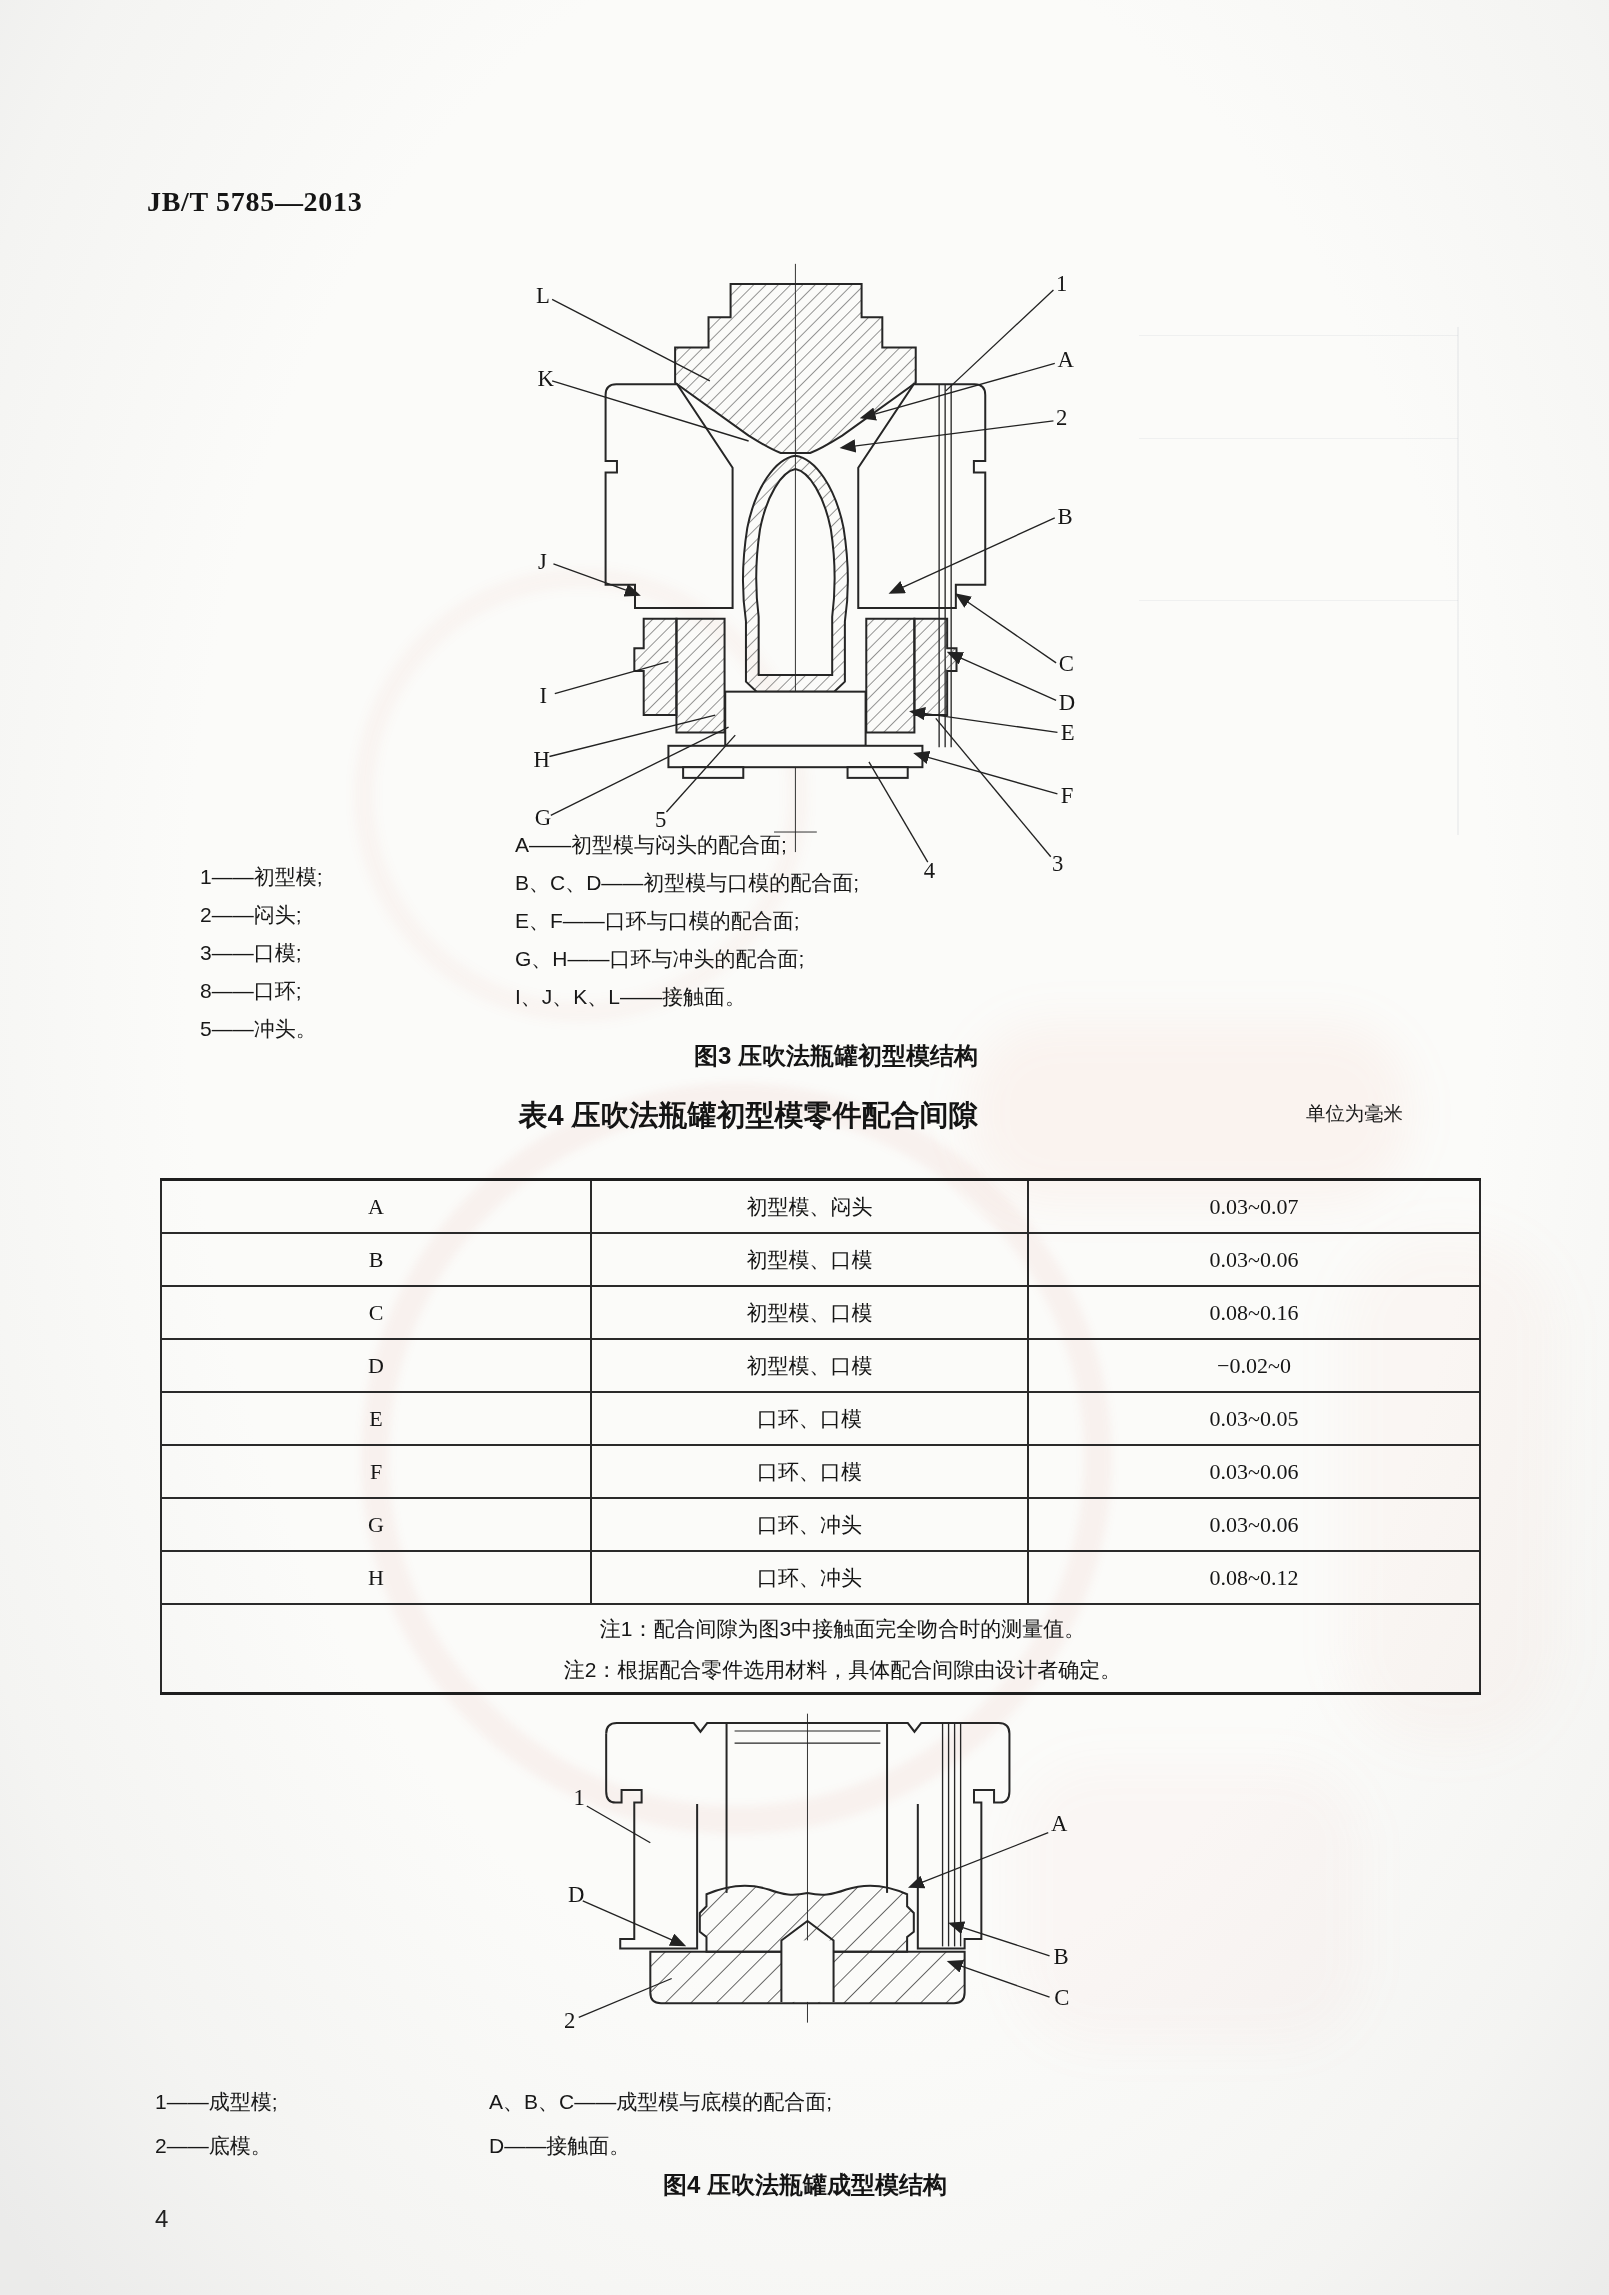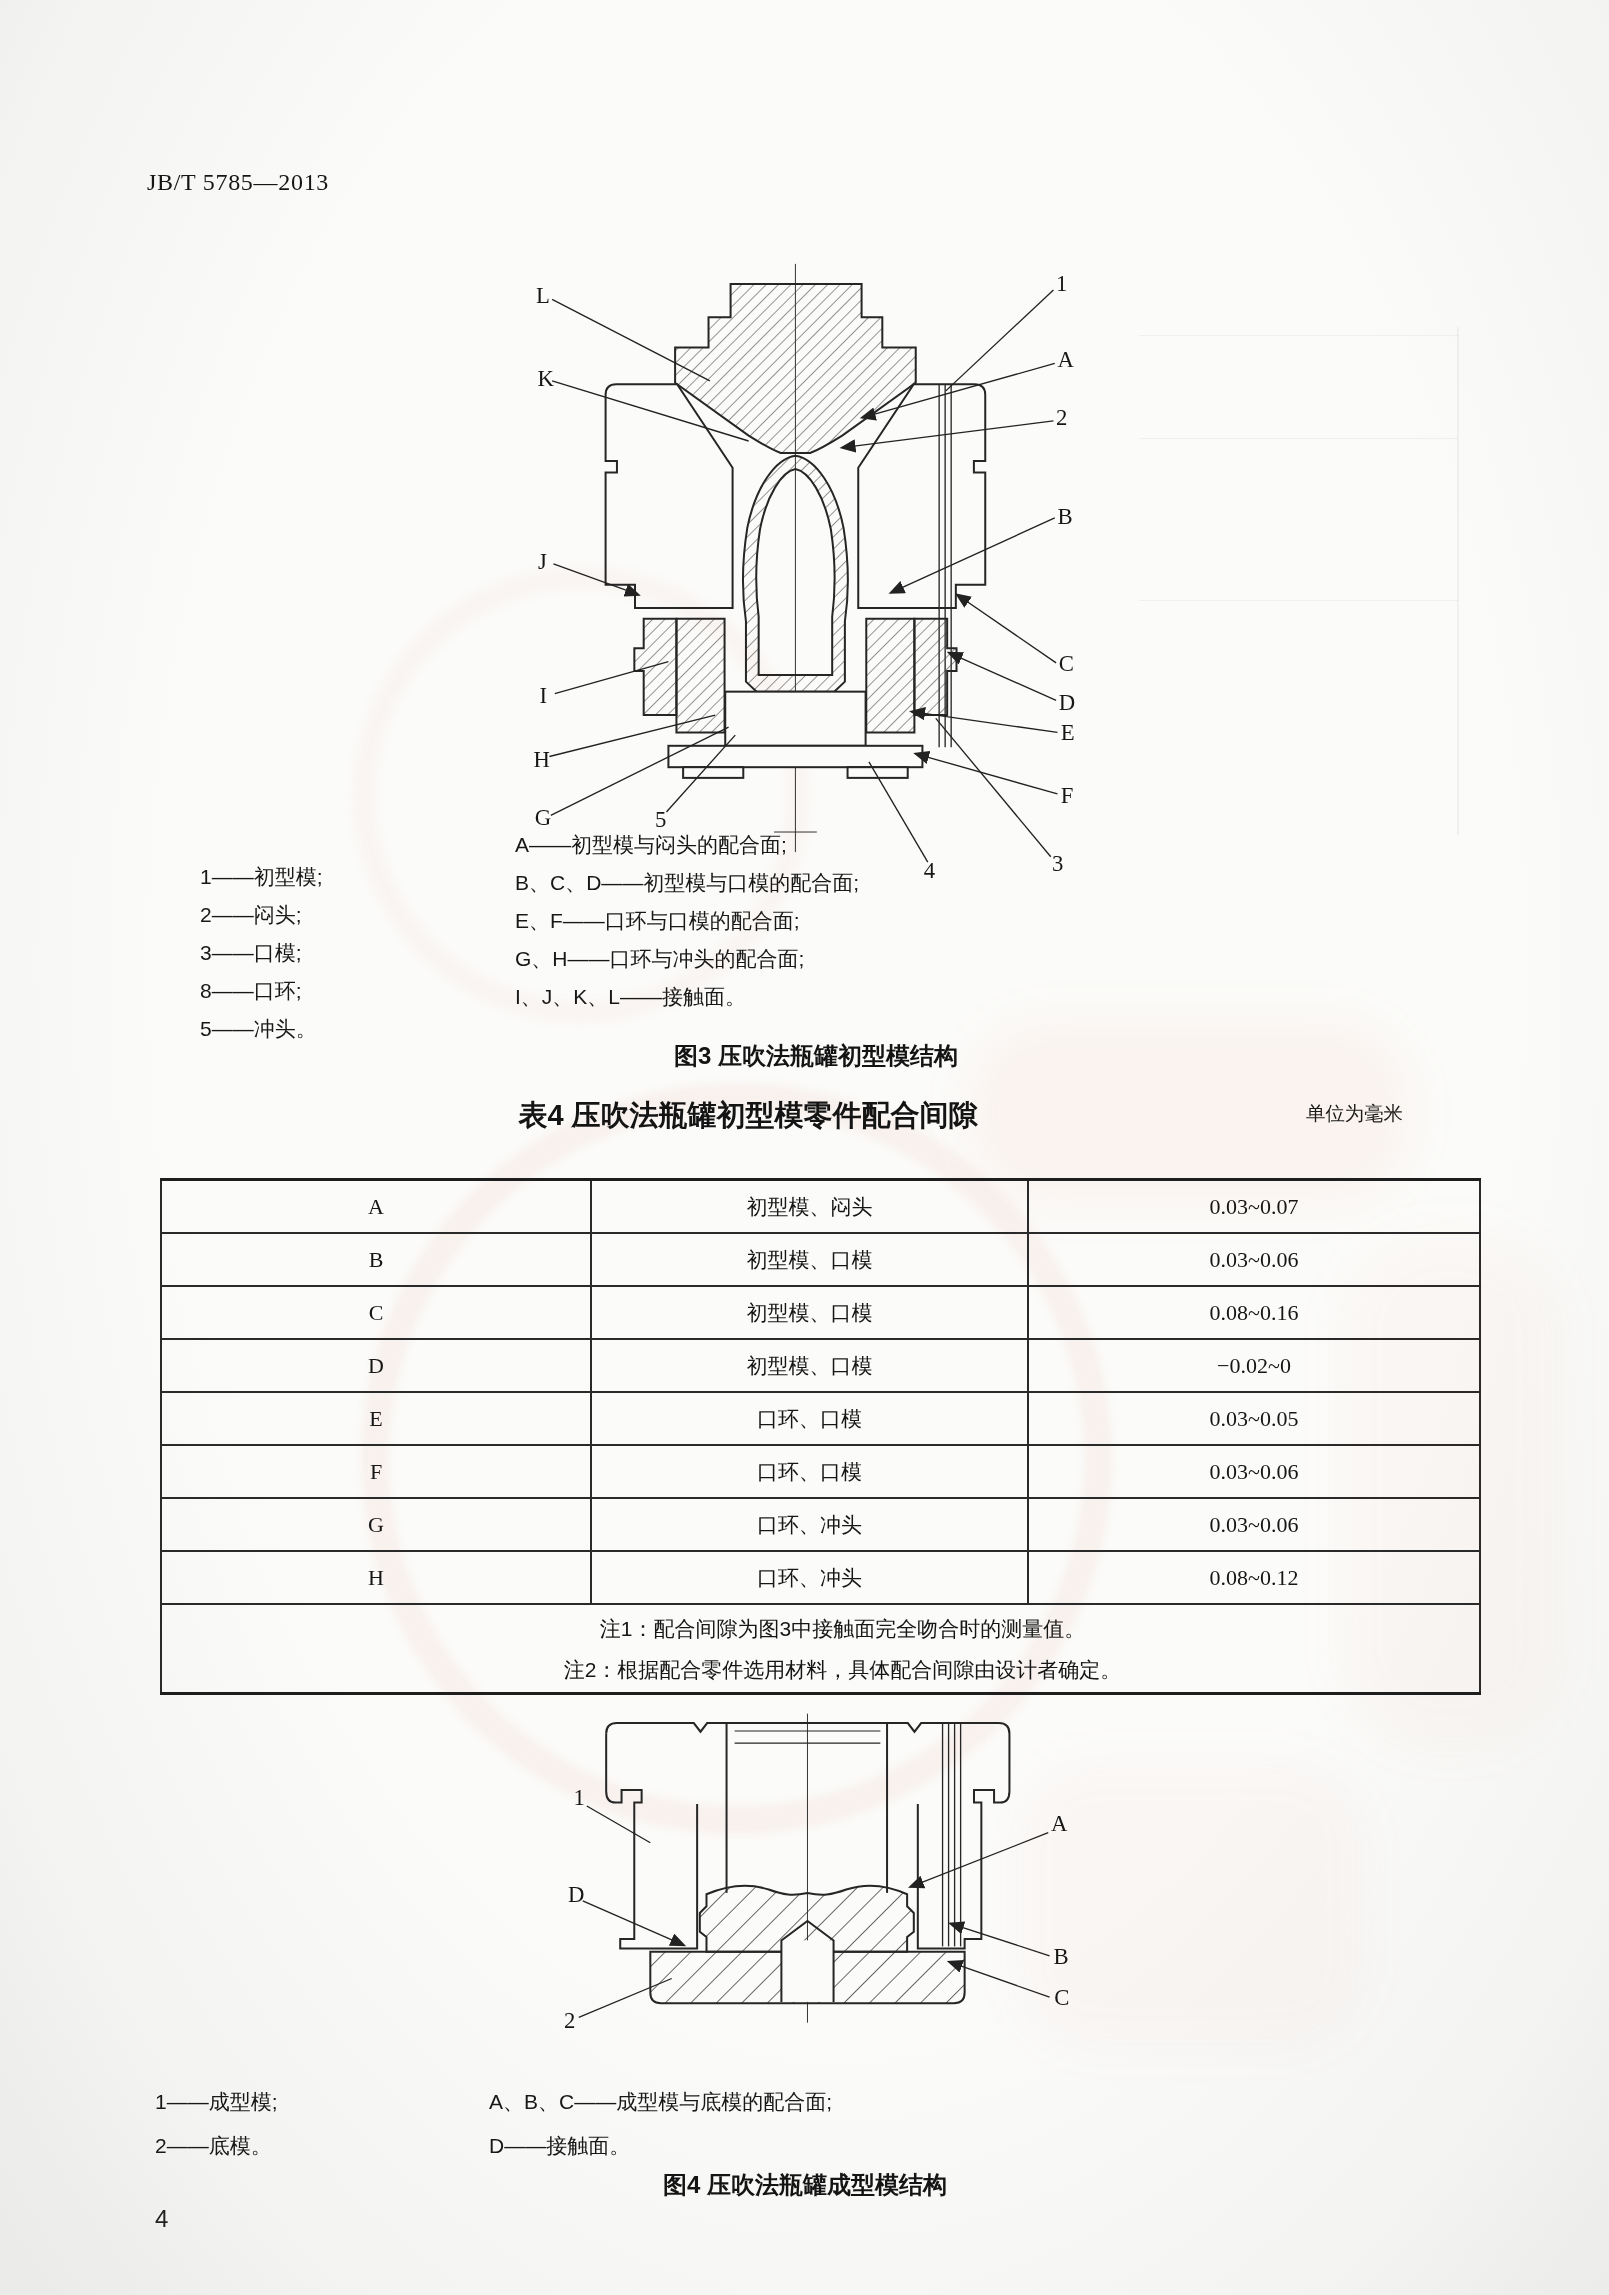--- a/index.html
+++ b/index.html
@@ -7,22 +7,22 @@
     position:relative;width:1610px;height:2295px;overflow:hidden;
     background:
       radial-gradient(ellipse at 52% 42%, #fbfbf9 55%, #f4f4f2 80%, #ebebea 97%),
       #f5f5f3;
     font-family:"Liberation Sans", sans-serif;
     color:#1f1f1f;
   }
   .abs{position:absolute;}
   
   .doc-header{
-    left:147px;top:169px;font-family:"Liberation Serif", serif;
-    font-weight:400;font-size:24px;letter-spacing:0.7px;color:#151515;
+    left:147px;top:186px;font-family:"Liberation Serif", serif;
+    font-weight:700;font-size:28px;letter-spacing:0.7px;color:#151515;
   }
   
   .legend{font-size:21px;color:#181818;line-height:38px;white-space:nowrap;}
   .legend div{height:38px;}
   
   .fig-caption{font-size:24px;font-weight:700;color:#141414;white-space:nowrap;}
   .tbl-title{font-size:29px;font-weight:700;color:#141414;white-space:nowrap;}
   .unit-note{font-size:19.4px;color:#1b1b1b;white-space:nowrap;}
   
   table.spec{
@@ -158,21 +158,21 @@
     <div>5——冲头。</div>
   </div>
   <div class="abs legend" style="left:515px;top:826px;">
     <div>A——初型模与闷头的配合面;</div>
     <div>B、C、D——初型模与口模的配合面;</div>
     <div>E、F——口环与口模的配合面;</div>
     <div>G、H——口环与冲头的配合面;</div>
     <div>I、J、K、L——接触面。</div>
   </div>
 
-  <div class="abs fig-caption" style="left:816px;top:1040px;transform:translateX(-50%);">图3  压吹法瓶罐初型模结构</div>
+  <div class="abs fig-caption" style="left:836px;top:1040px;transform:translateX(-50%);">图3  压吹法瓶罐初型模结构</div>
 
   <div class="abs tbl-title" style="left:748px;top:1096px;transform:translateX(-50%);">表4  压吹法瓶罐初型模零件配合间隙</div>
   <div class="abs unit-note" style="left:1403px;top:1100px;transform:translateX(-100%);">单位为毫米</div>
 
   <table class="spec">
     <colgroup>
         <col class="c1">
         <col class="c2">
         <col class="c3">
       </colgroup>

